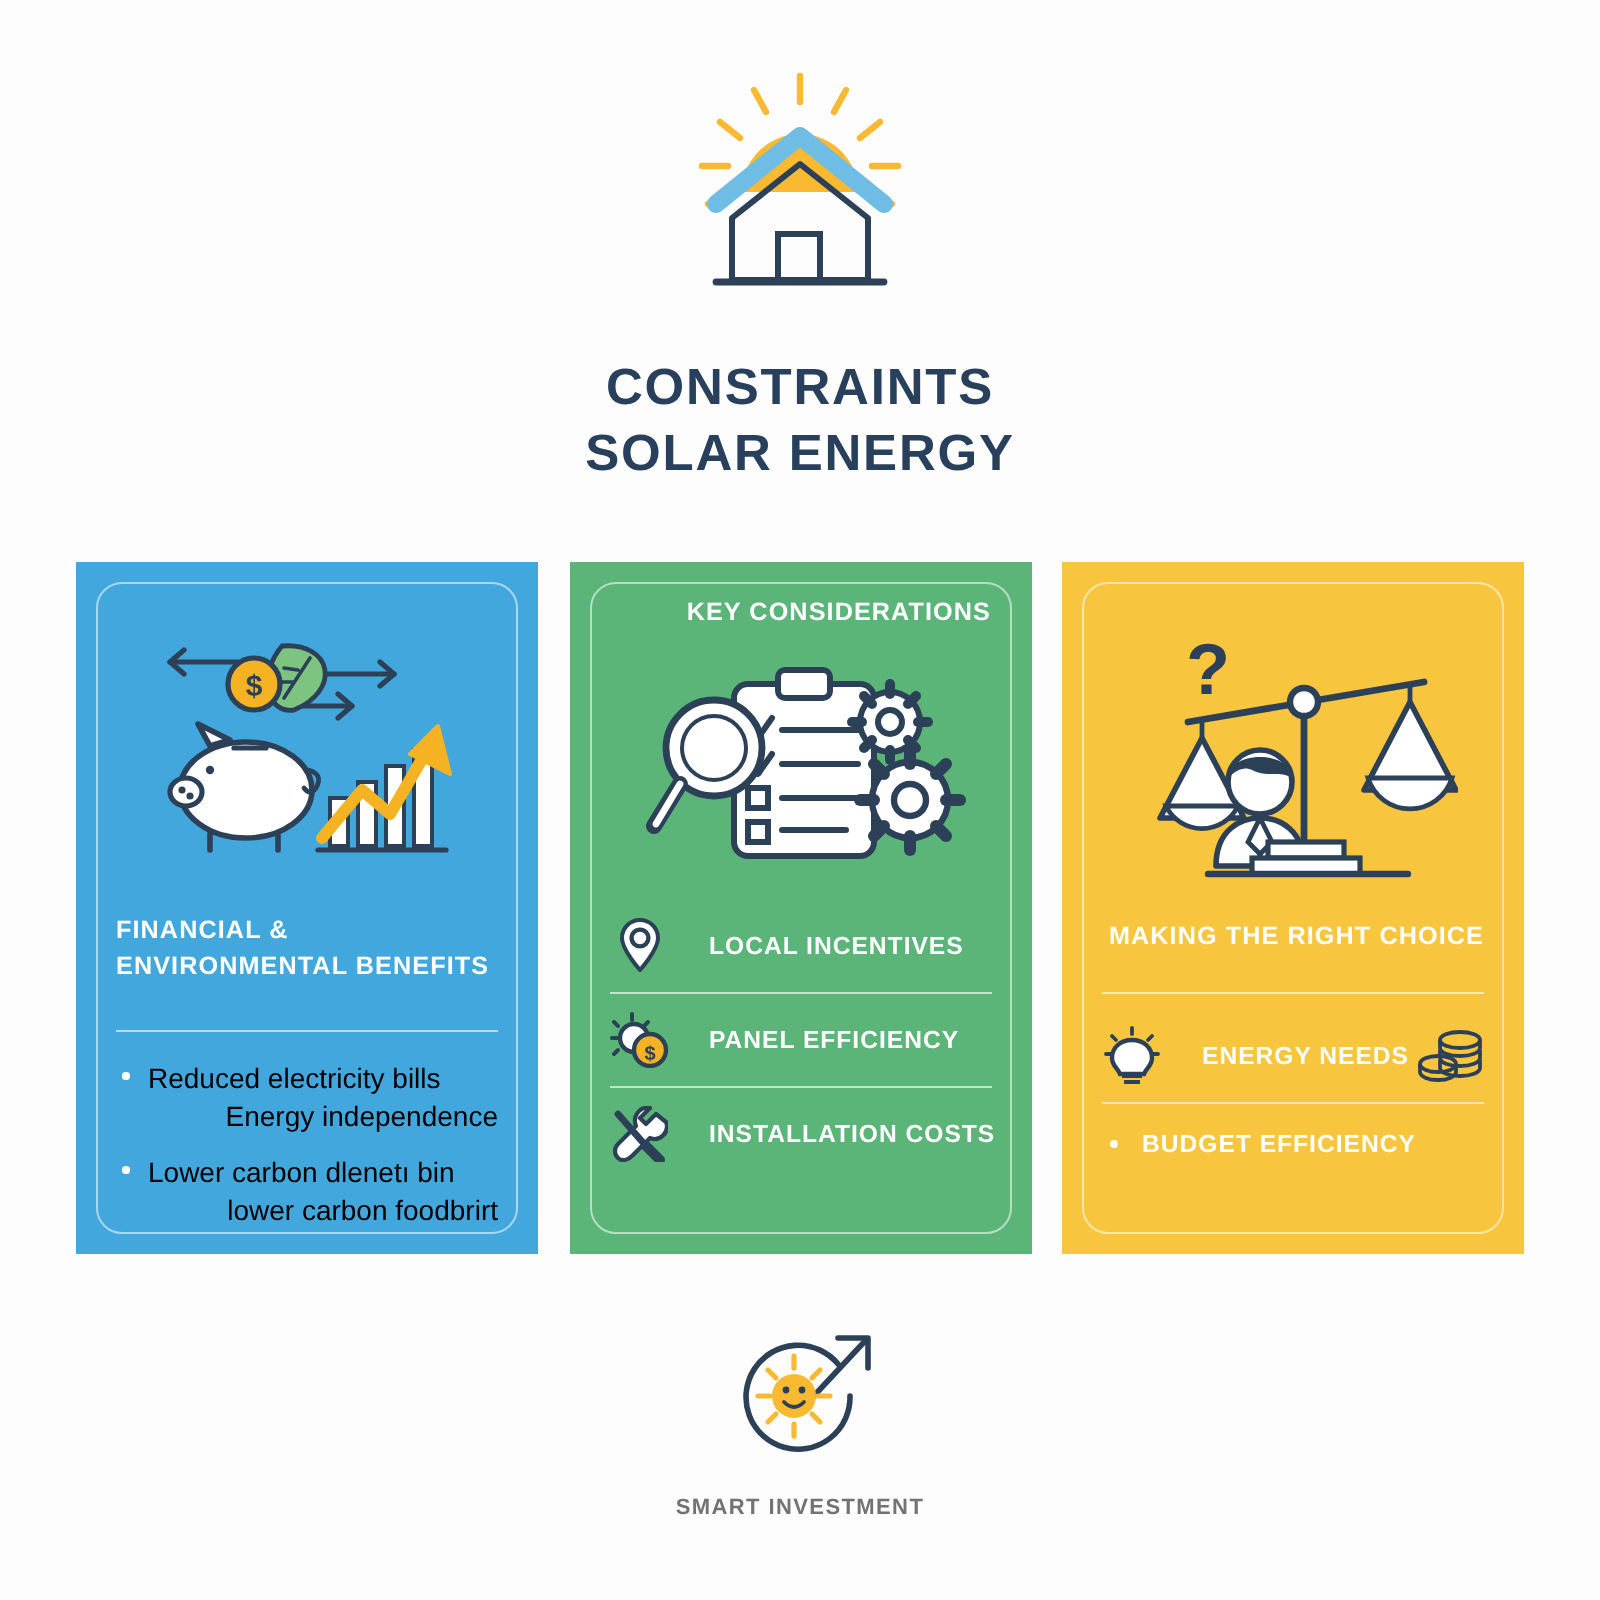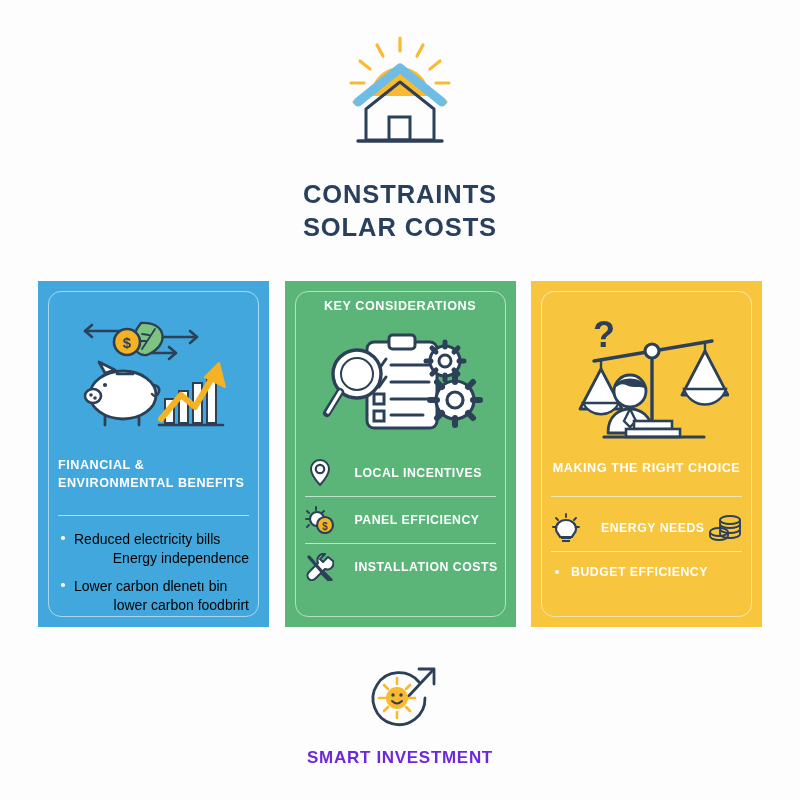--- a/index.html
+++ b/index.html
@@ -87,21 +87,21 @@
 
   
   .card-heading {
     color: #ffffff;
     font-size: 12.6px;
     font-weight: bold;
     letter-spacing: 0.55px;
     line-height: 1.42;
   }
   .heading-left   { text-align: left; }
-  .heading-center { text-align: center; }
+  .heading-center { text-align: right; }
 
   .divider {
     height: 1.2px;
     background: rgba(255,255,255,0.62);
     margin: 9px 0 8px 0;
   }
 
   
   .bullets {
     list-style: none;
@@ -200,22 +200,22 @@
     text-align: center;
   }
   #footer-icon {
     width: 86px;
     height: 72px;
     margin: 0 auto;
     display: block;
   }
   #footer-label {
     margin-top: 14px;
-    color: #6d28d9;
-    font-size: 17px;
+    color: #737373;
+    font-size: 11px;
     font-weight: bold;
     letter-spacing: 0.7px;
   }
 </style>
 </head>
 <body>
 
 <div id="header">
 
   <svg id="header-icon" viewBox="0 0 150 120">
@@ -238,21 +238,21 @@
 
     <path d="M41 75 L75 48 L109 75 L109 106 L41 106 Z" fill="none" stroke="#2C4158" stroke-width="3" stroke-linejoin="round"></path>
 
     <rect x="64" y="83" width="21" height="23" fill="none" stroke="#2C4158" stroke-width="3"></rect>
 
     <line x1="33" y1="107" x2="117" y2="107" stroke="#2C4158" stroke-width="3.4" stroke-linecap="round"></line>
   </svg>
 
   <div id="page-title">
     <span class="tline">CONSTRAINTS</span>
-    <span class="tline">SOLAR COSTS</span>
+    <span class="tline">SOLAR ENERGY</span>
   </div>
 </div>
 
 <div id="cards">
 
   <div class="card card-blue">
     <div class="inner-border"></div>
     <div class="card-body">
 
       <svg class="illus" width="165" height="120" viewBox="0 0 165 120" style="margin-top:34px">

